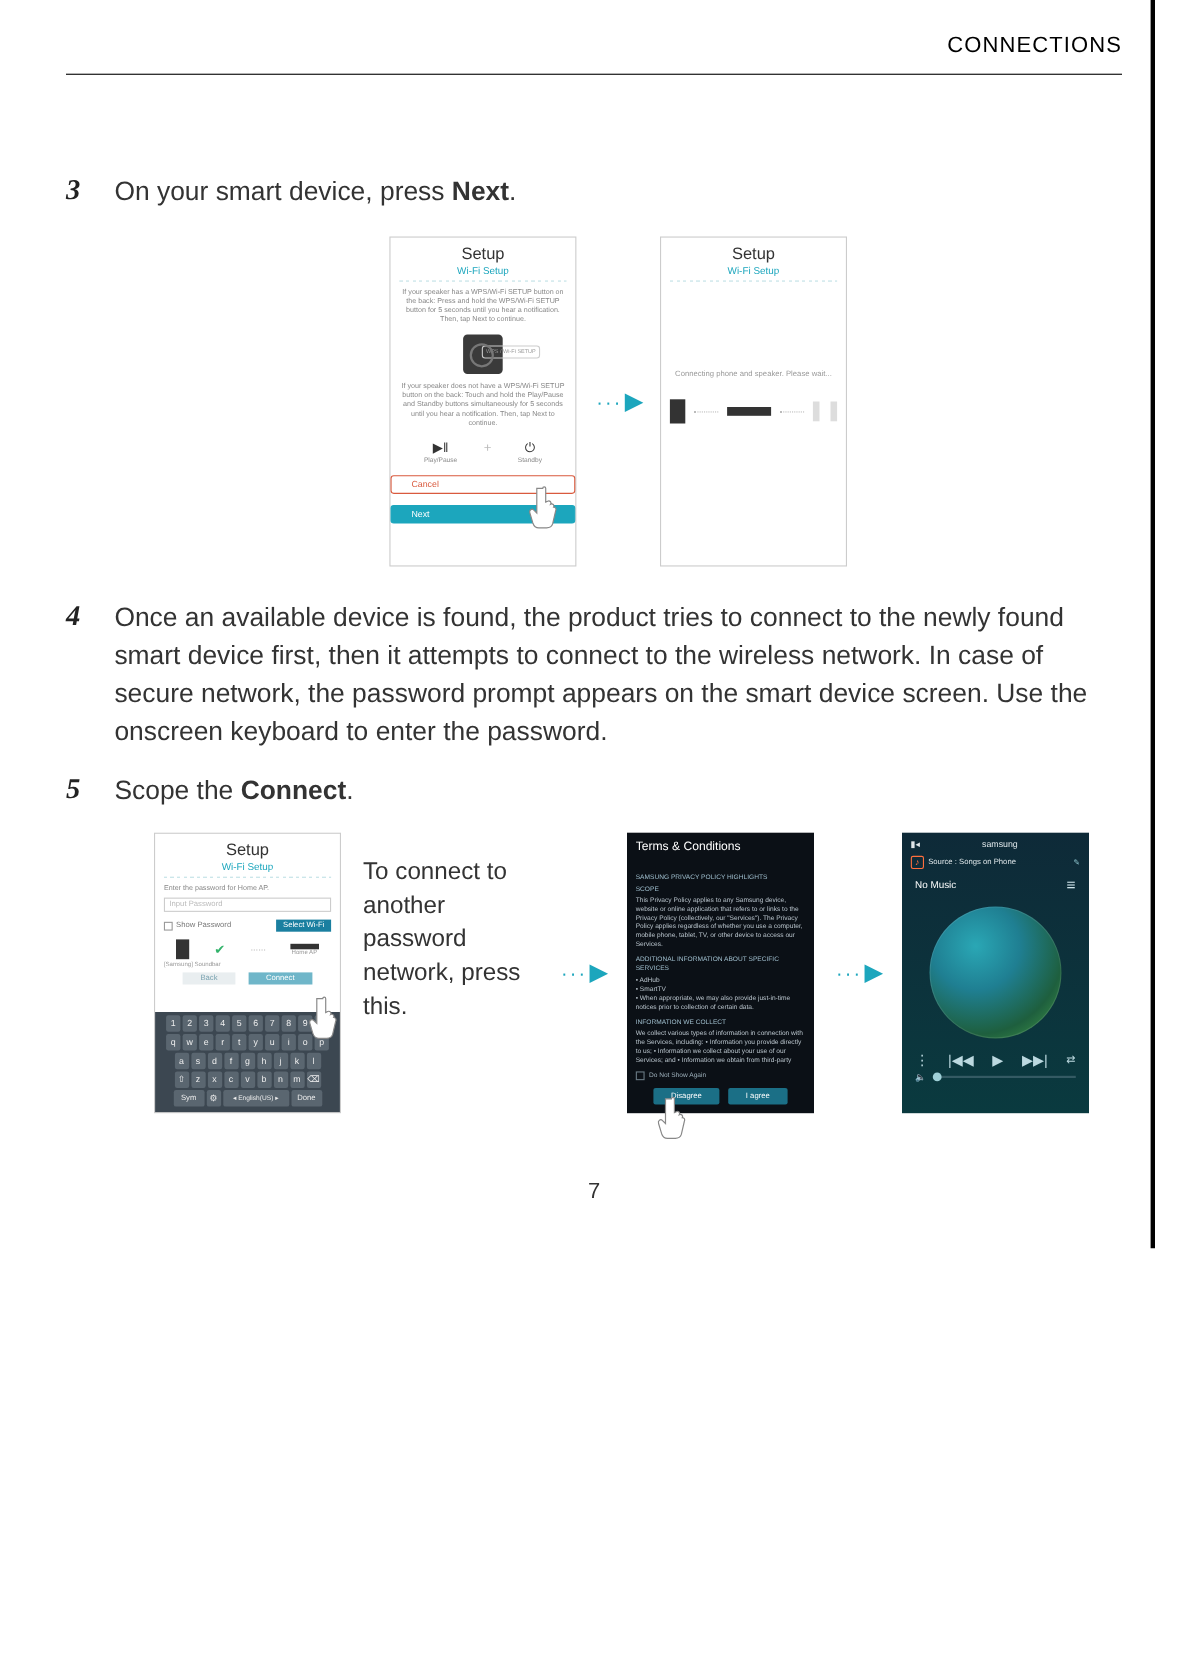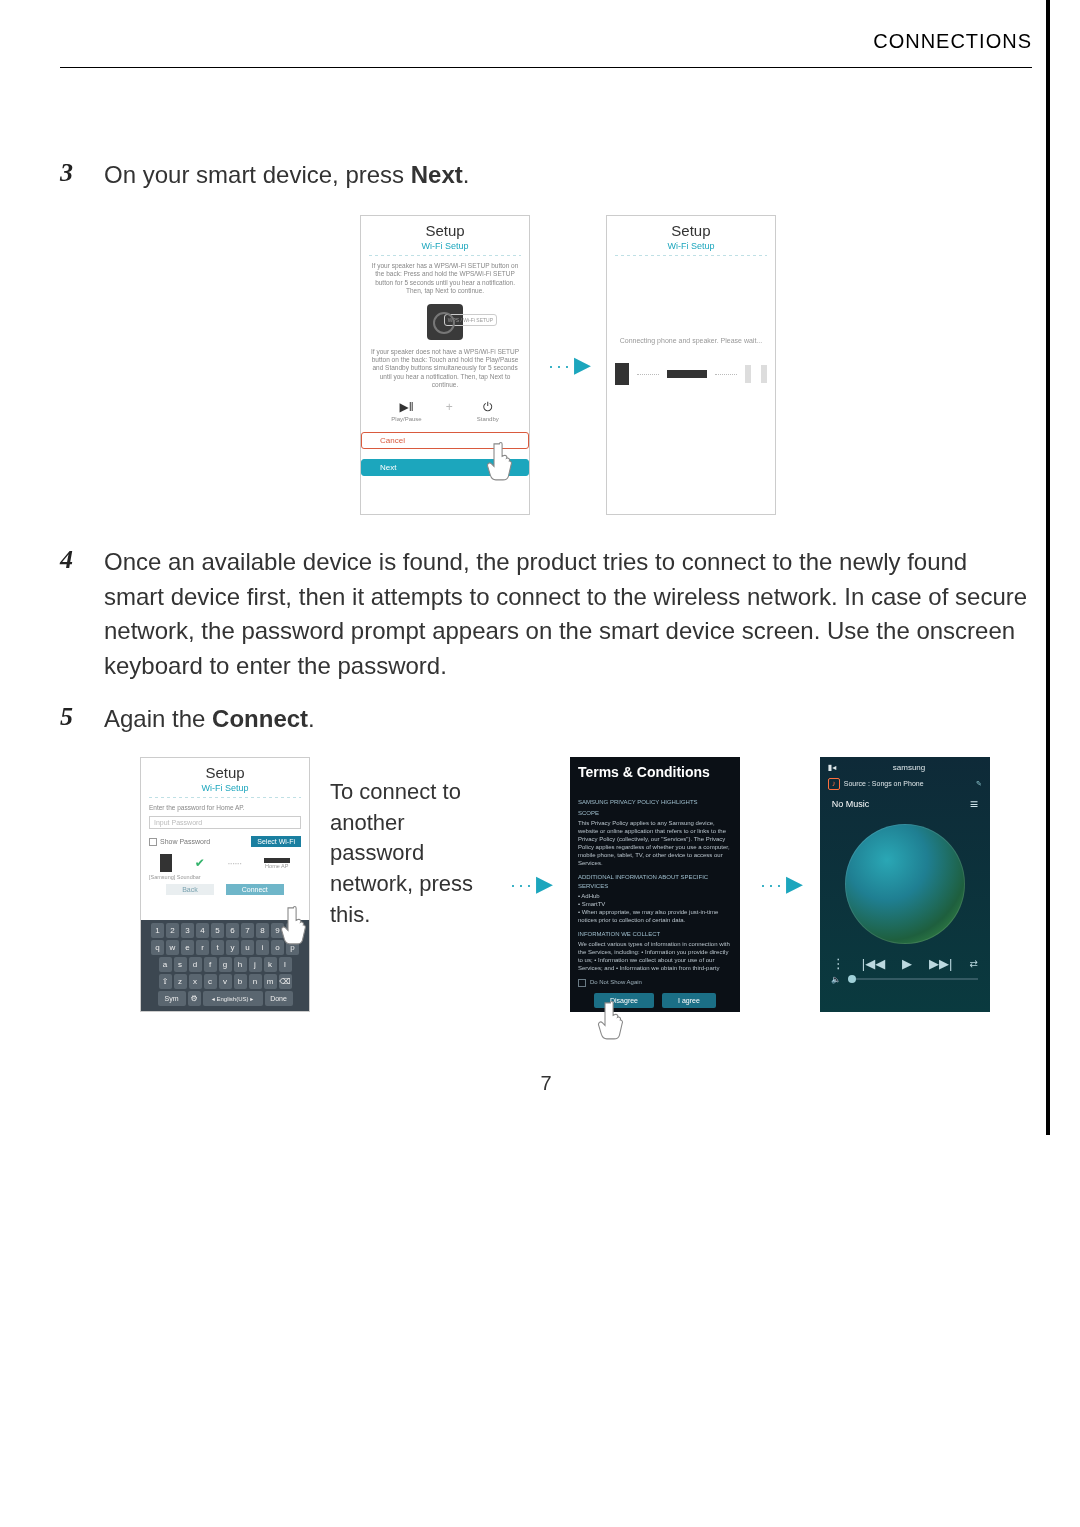--- a/index.html
+++ b/index.html
@@ -1,17 +1,17 @@
 <!DOCTYPE html>
 <html><head>
 <meta charset="utf-8">
 <style>
   * { box-sizing: border-box; margin: 0; padding: 0; }
   body { font-family: Arial, Helvetica, sans-serif; background: #fff; width:1080px; margin:0 auto; color:#222; }
-  .page { padding: 30px 48px 40px 60px; position:relative; }
+  .page { padding: 30px 60px 40px 60px; position:relative; }
   .hdr-line { border-top:1.5px solid #000; margin-top:8px; }
   .hdr { text-align:right; font-weight:400; letter-spacing:1px; font-size:20px; color:#000; padding-bottom:6px;}
   .hdr-side { position:absolute; right:30px; top:0; bottom:0; width:4px; background:#000; }
   .section { margin-top:90px; }
   ol.steps { list-style:none; padding-left:0; }
   .step { display:flex; margin-bottom:18px; }
   .step-num { font-weight:bold; font-style:italic; font-size:26px; width:44px; flex-shrink:0; font-family: Georgia, serif;}
   .step-body { font-size:24px; line-height:1.45; color:#333; flex:1; }
   .step-body b { font-weight:700; }
   ul.sub { list-style:disc; margin-left:30px; margin-top:10px; font-size:24px; }
@@ -59,21 +59,21 @@
   .tick{ color:#33b36b; font-size:12px;}
   .dots-lnk{ color:#bbb; font-size:10px; letter-spacing:-1px;}
   .mini-bar{ width:26px; height:5px; background:#333;}
   .lbl-tiny{ text-align:center; font-size:5.5px; color:#999;}
   .back-row{ display:flex; justify-content:center; gap:12px; margin:4px 0;}
   .back-btn{ font-size:7px; padding:2px 16px; background:#e9eef0;color:#7aa3b0;}
   .callout { font-size:22px; color:#333; line-height:1.4; width:160px; padding-top:20px;}
   .dash-arrow { flex:0 0 auto; align-self:center; margin-top:-80px;}
 
   .dark-phone { width:170px; height:255px; background:#0b1016; color:#c8d2db; font-size:6.5px; padding:6px 8px; line-height:1.35; position:relative;}
-  .dp-title{ color:#fff; font-size:14px; margin-bottom:16px;font-weight:bold;}
+  .dp-title{ color:#fff; font-size:11px; margin-bottom:16px;}
   .dp-sec{ color:#9fbecd; font-size:6px; text-transform:uppercase;}
   .dp-txt{ color:#b8c3cb; font-size:6px; margin:2px 0 6px;}
   .dp-btns{ display:flex; gap:8px; justify-content:center; margin-top:6px;}
   .dp-btn{ background:#1b6f86; color:#fff; font-size:7px; padding:3px 16px; border-radius:2px;}
   .dp-chk{ display:flex; align-items:center; gap:4px; font-size:6px; color:#9db0bb; margin-top:4px;}
   .dp-chk .chkbox{ border-color:#6a7a84;}
 
   .music-phone{ width:170px; height:255px; background:linear-gradient(180deg,#0e2a38 0%, #0a3a3f 100%); position:relative; color:#dfe7ea; font-size:8px;}
   .mp-top{ display:flex; justify-content:space-between; padding:6px 8px 2px; font-size:8px;}
   .mp-src{ display:flex; align-items:center; gap:4px; padding:4px 8px; font-size:7px;}
@@ -164,21 +164,21 @@
 
     <ol class="steps">
       <li class="step">
         <div class="step-num">4</div>
         <div class="step-body">Once an available device is found, the product tries to connect to the newly found smart device first, then it attempts to connect to the wireless network. In case of secure network, the password prompt appears on the smart device screen. Use the onscreen keyboard to enter the password.</div>
       </li>
 
       <li class="step">
         <div class="step-num">5</div>
         <div class="step-body">
-          <span>Again the </span><b>Connect</b><span>.</span>
+          <span>Scope the </span><b>Connect</b><span>.</span>
         </div>
       </li>
     </ol>
 
     <div class="figs2">
 
       <div class="phone short" style="display:flex;flex-direction:column;">
         <div class="ph-title">Setup</div>
         <div class="ph-sub">Wi-Fi Setup</div>
         <div class="ph-hr"></div>

